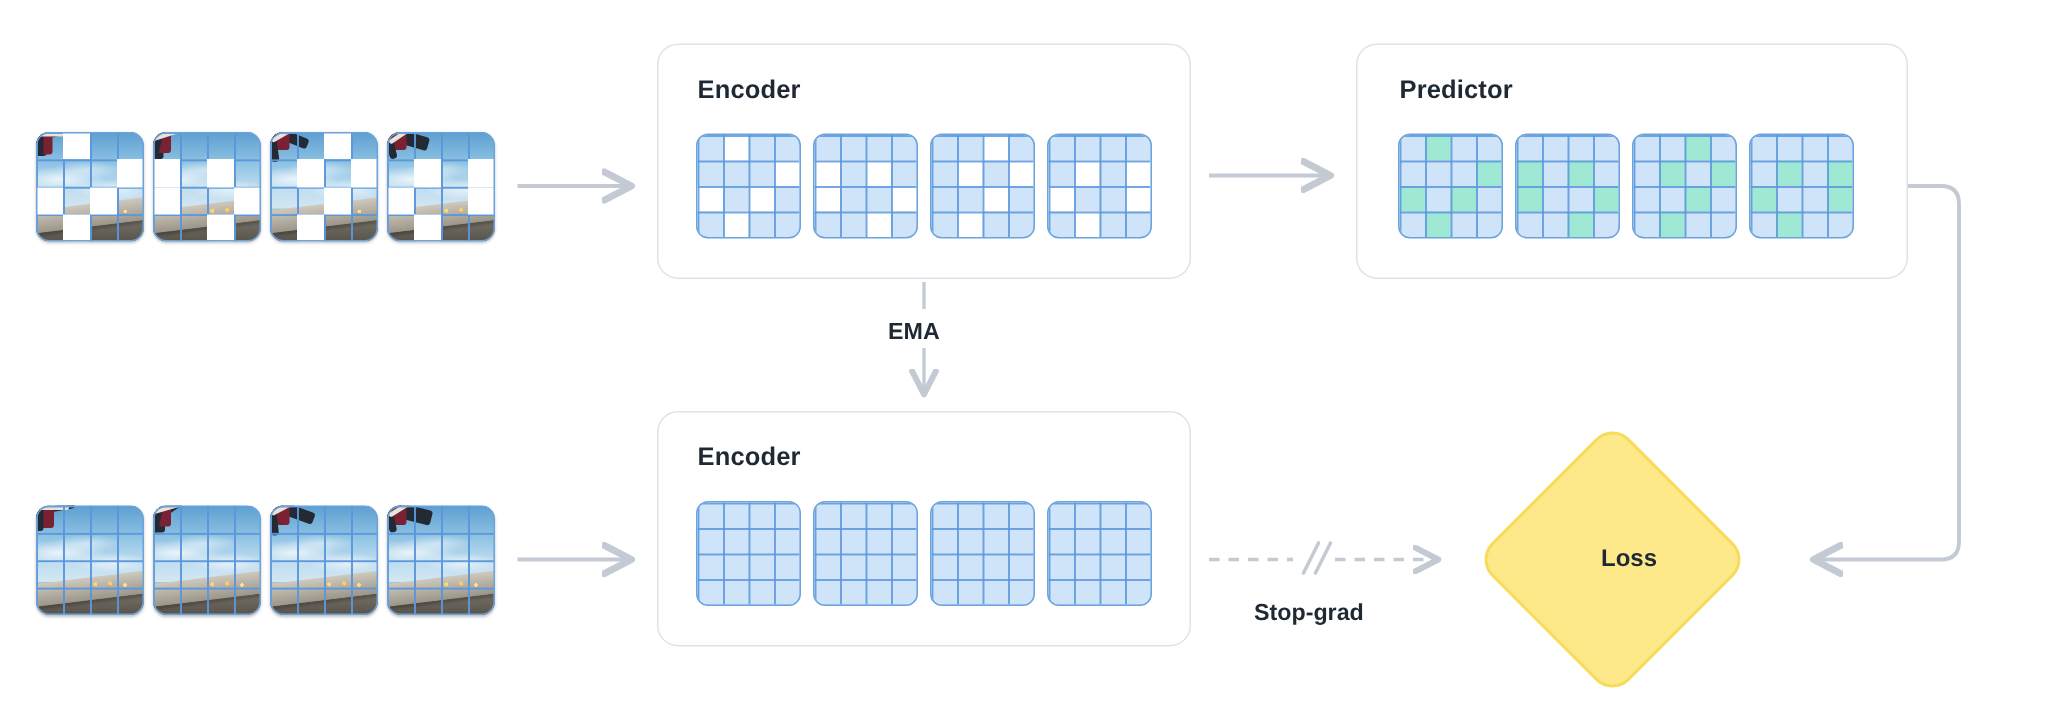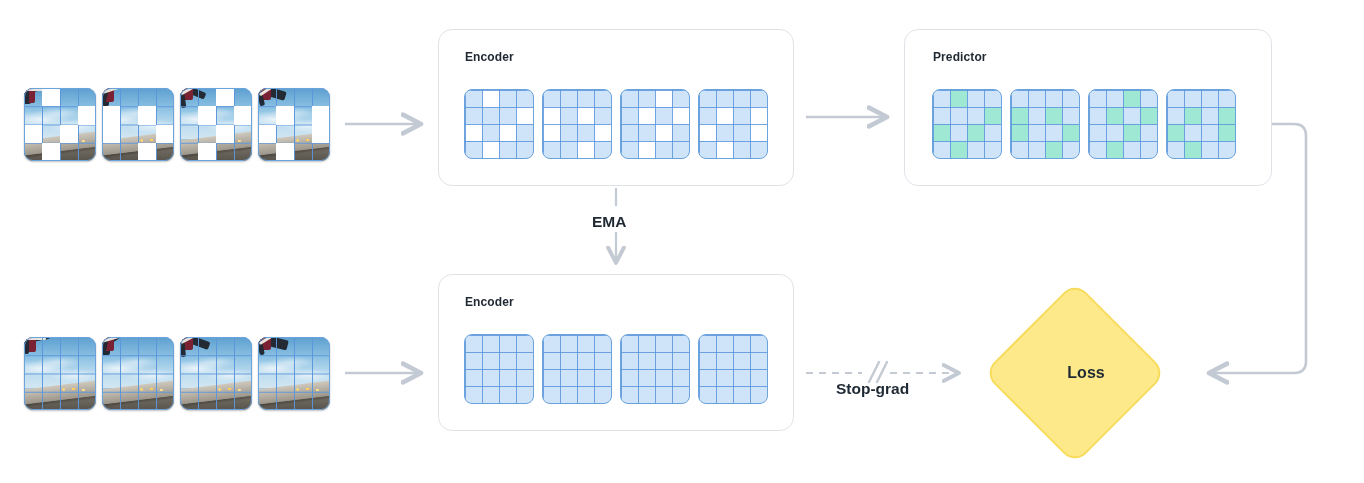--- a/index.html
+++ b/index.html
@@ -1,20 +1,20 @@
 <!DOCTYPE html>
 <html><head>
 <meta charset="utf-8">
 <style>
   html,body{margin:0;padding:0;background:#ffffff;}
   body{width:1364px;height:483px;font-family:"Liberation Sans",sans-serif;overflow:hidden;}
   #stage{position:relative;width:1364px;height:483px;}
 
   .box{position:absolute;background:#ffffff;border:1.6px solid #dfe3e8;border-radius:14px;box-sizing:border-box;}
-  .box-title{position:absolute;font-size:12px;font-weight:700;color:#1f2933;letter-spacing:.1px;}
+  .box-title{position:absolute;font-size:17px;font-weight:700;color:#1f2933;letter-spacing:.1px;}
 
   
   .frame{position:absolute;width:72px;height:73px;border-radius:9px;overflow:hidden;
          box-shadow:0 1px 2px rgba(0,0,0,.25);}
   .frame .scene{position:absolute;inset:0;}
   .sky{position:absolute;left:0;right:0;top:0;height:74%;
        background:linear-gradient(#5d9fd0 0%,#8dc2e3 38%,#bcdcef 68%,#d8e9f3 100%);}
   .clouds{position:absolute;left:0;right:0;top:26%;height:42%;
        background:
          radial-gradient(ellipse 60% 38% at 22% 40%, rgba(255,255,255,.75), rgba(255,255,255,0) 70%),
@@ -358,18 +358,18 @@
       </div>
     <div class="tgrid" style="left:181px;top:59px;">
       <div class="grid-lines"></div>
       </div>
     <div class="tgrid" style="left:259px;top:59px;">
       <div class="grid-lines"></div>
       </div>
   </div>
 
   <div class="arrow-label" style="left:592px;top:213px;">EMA</div>
-  <div class="arrow-label" style="left:836px;top:380px;">Stop-grad</div>
+  <div class="arrow-label" style="left:836px;top:400px;">Stop-grad</div>
 
   <div class="loss" style="left:1010px;top:308px;"></div>
   <div class="loss-label" style="left:1056px;top:364px;width:60px;text-align:center;">Loss</div>
 
 </div>
 
 </body></html>

